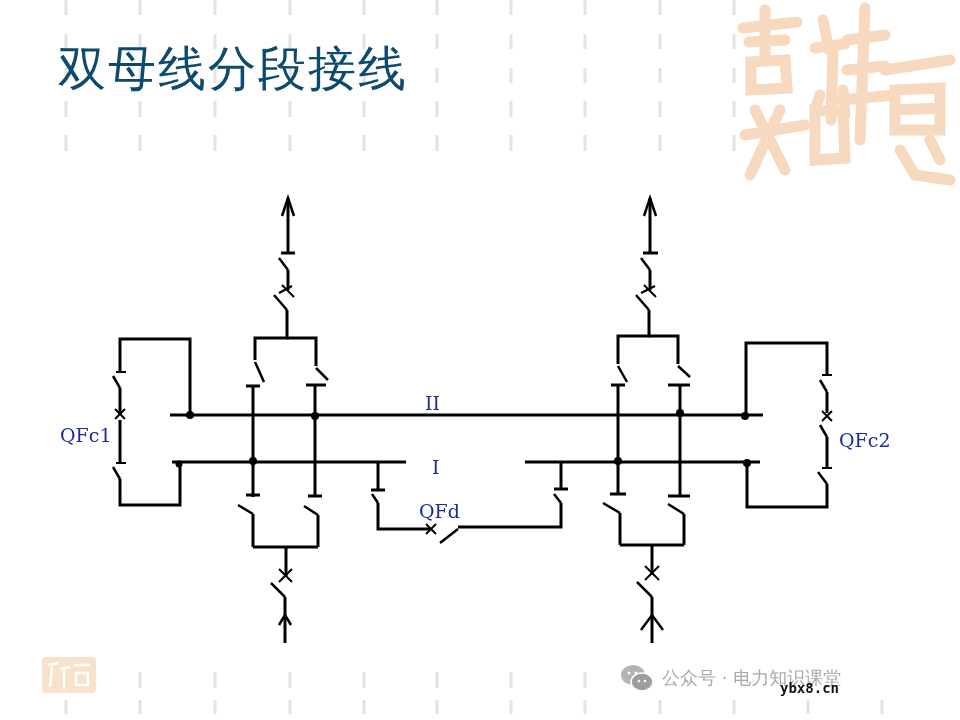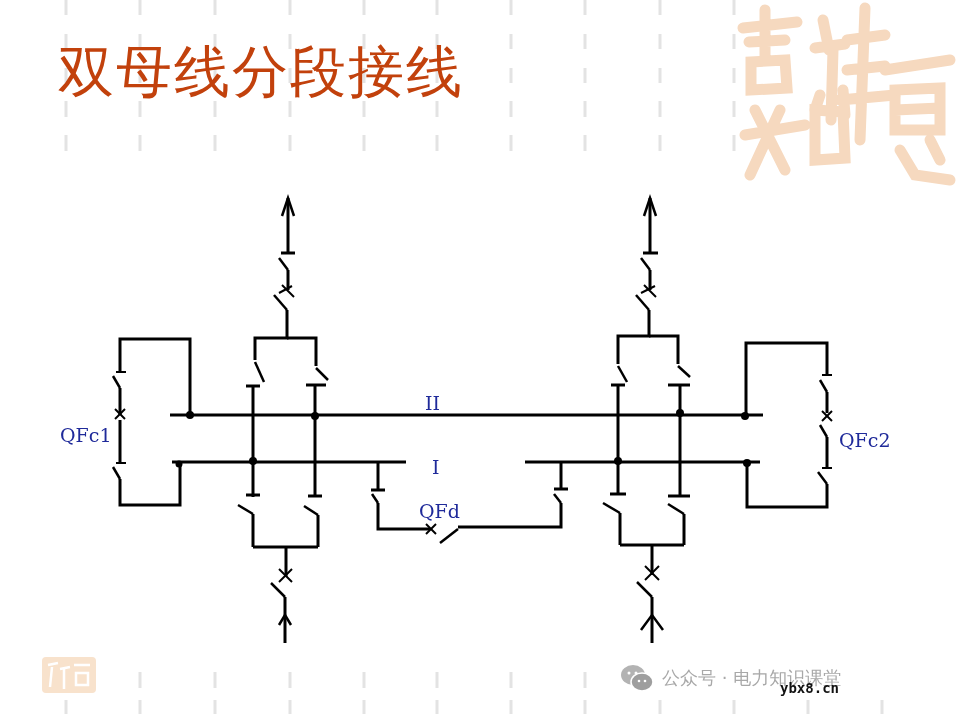--- a/index.html
+++ b/index.html
@@ -5,21 +5,21 @@
     html, body { margin: 0; padding: 0; }
     body {
       width: 960px; height: 720px; overflow: hidden;
       background: #ffffff; position: relative;
       font-family: "DejaVu Serif", serif;
     }
     .grid { position: absolute; left: 0; top: 0; width: 960px; height: 720px; }
     .title {
       position: absolute; left: 58px; top: 44px;
       font-family: "DejaVu Sans", sans-serif;
-      font-size: 56px; color: #c2410c; letter-spacing: 2px; line-height: 1;
+      font-size: 48px; color: #0c4a6e; letter-spacing: 2px; line-height: 1;
     }
     .diagram { position: absolute; left: 0; top: 0; width: 960px; height: 720px; }
     .lbl { font-family: "DejaVu Serif", "Liberation Serif", serif; fill: #1f2a9a; font-size: 19px; }
     .seal { position: absolute; }
     .footer {
       position: absolute; left: 620px; top: 664px;
       font-family: "DejaVu Sans", sans-serif; font-size: 18px; color: #a8a8a8;
       display: flex; align-items: center; gap: 8px;
     }
     .wm {

